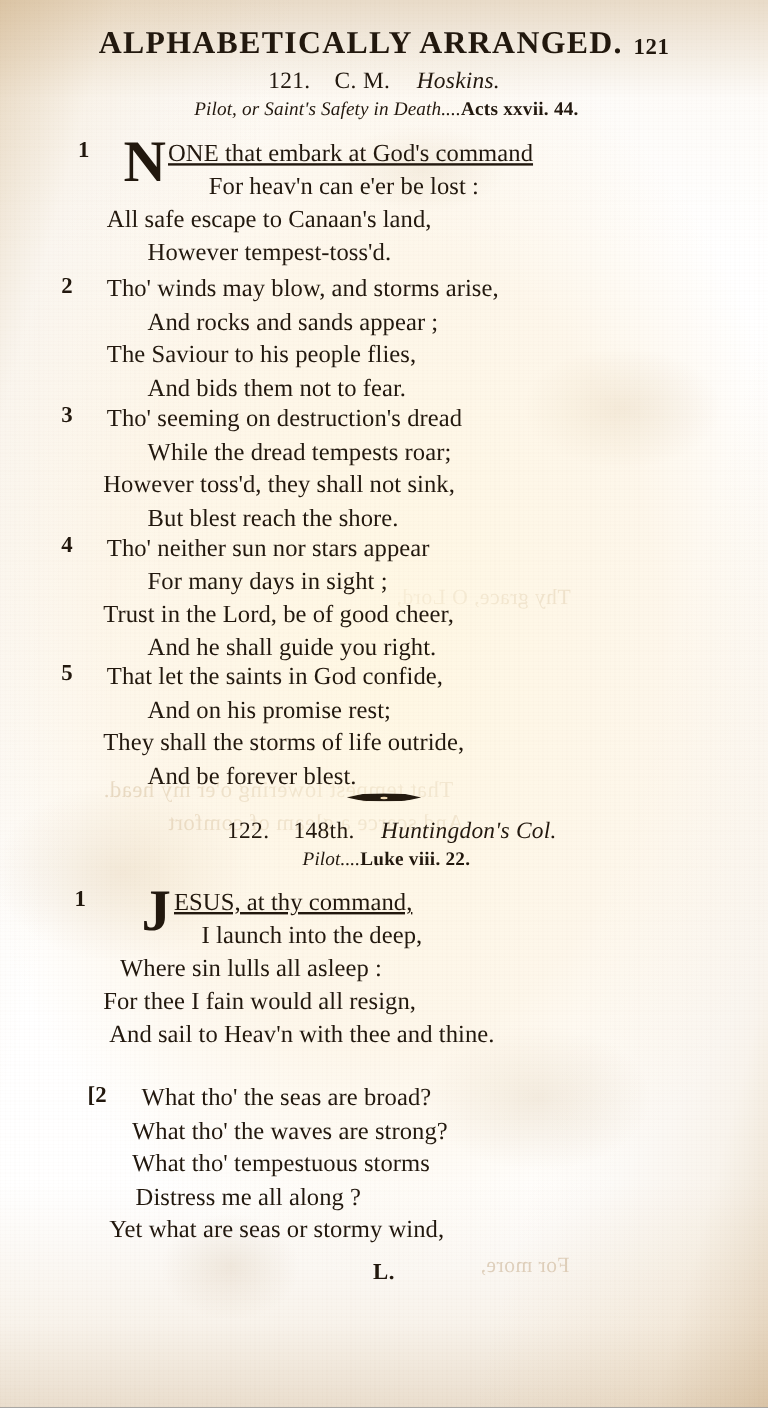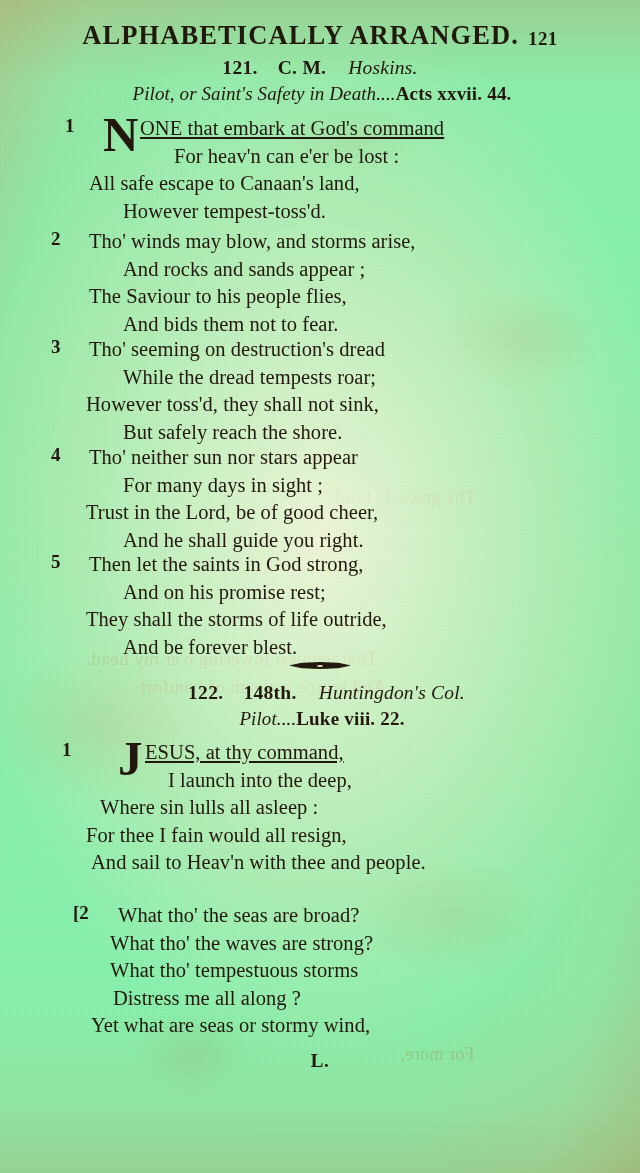--- a/index.html
+++ b/index.html
@@ -8,21 +8,21 @@
     padding: 0;
     background: #6b6b6b;
   }
 
   
   #page {
     position: relative;
     width: 640px;
     height: 1173px;
     overflow: hidden;
-    background: #86efac;
+    background: #ffffff;
     font-family: "Liberation Serif", "DejaVu Serif", serif;
     color: #22180e;
     box-sizing: border-box;
   }
 
   
   .paper-tint,
   .paper-stain,
   .paper-grain {
     position: absolute;
@@ -117,32 +117,32 @@
   }
 
   
   .hymn-head {
     text-align: center;
     white-space: nowrap;
   }
   .hymn-head .hh-num,
   .hymn-head .hh-meter {
     font-size: 19.5px;
-    font-weight: bold;
+    font-weight: normal;
     letter-spacing: 0.3px;
   }
   .hymn-head .hh-meter { margin-left: 20px; }
   .hymn-head .hh-source {
     font-size: 19.5px;
     font-style: italic;
     margin-left: 22px;
     letter-spacing: 0.2px;
   }
   .hymn-subject {
-    font-size: 19px;
+    font-size: 16px;
     font-style: italic;
     white-space: nowrap;
     letter-spacing: 0.1px;
   }
   .hymn-subject .subj-ref {
     font-style: normal;
     font-weight: bold;
     letter-spacing: 0.2px;
   }
   .subject-wide {
@@ -291,21 +291,21 @@
       <div class="verse-line indent-0">
         <span>Tho' seeming on destruction's dread</span>
       </div>
       <div class="verse-line indent-1">
         <span>While the dread tempests roar;</span>
       </div>
       <div class="verse-line indent-0" style="margin-left:-3px;">
         <span>However toss'd, they shall not sink,</span>
       </div>
       <div class="verse-line indent-1">
-        <span>But safely reach the shore.</span>
+        <span>But blest reach the shore.</span>
       </div>
     </div>
 
     <div class="abs stanza" style="left:89px; top:444px;">
       <span class="stanza-num">4</span>
       <div class="verse-line indent-0">
         <span>Tho' neither sun nor stars appear</span>
       </div>
       <div class="verse-line indent-1">
         <span>For many days in sight ;</span>
@@ -314,21 +314,21 @@
         <span>Trust in the Lord, be of good cheer,</span>
       </div>
       <div class="verse-line indent-1">
         <span>And he shall guide you right.</span>
       </div>
     </div>
 
     <div class="abs stanza" style="left:89px; top:551px;">
       <span class="stanza-num">5</span>
       <div class="verse-line indent-0">
-        <span>Then let the saints in God strong,</span>
+        <span>That let the saints in God confide,</span>
       </div>
       <div class="verse-line indent-1">
         <span>And on his promise rest;</span>
       </div>
       <div class="verse-line indent-0" style="margin-left:-3px;">
         <span>They shall the storms of life outride,</span>
       </div>
       <div class="verse-line indent-1">
         <span>And be forever blest.</span>
       </div>
@@ -359,21 +359,21 @@
       <div class="verse-line" style="padding-left:50px;">
         <span>I launch into the deep,</span>
       </div>
       <div class="verse-line" style="margin-left:-18px;">
         <span>Where sin lulls all asleep :</span>
       </div>
       <div class="verse-line" style="margin-left:-32px;">
         <span>For thee I fain would all resign,</span>
       </div>
       <div class="verse-line" style="margin-left:-27px;">
-        <span>And sail to Heav'n with thee and people.</span>
+        <span>And sail to Heav'n with thee and thine.</span>
       </div>
     </div>
 
     <div class="abs stanza" style="left:118px; top:902px;">
       <span class="stanza-num" style="left:-45px;">[2</span>
       <div class="verse-line" style="margin-left:0;">
         <span>What tho' the seas are broad?</span>
       </div>
       <div class="verse-line" style="margin-left:-8px;">
         <span>What tho' the waves are strong?</span>

